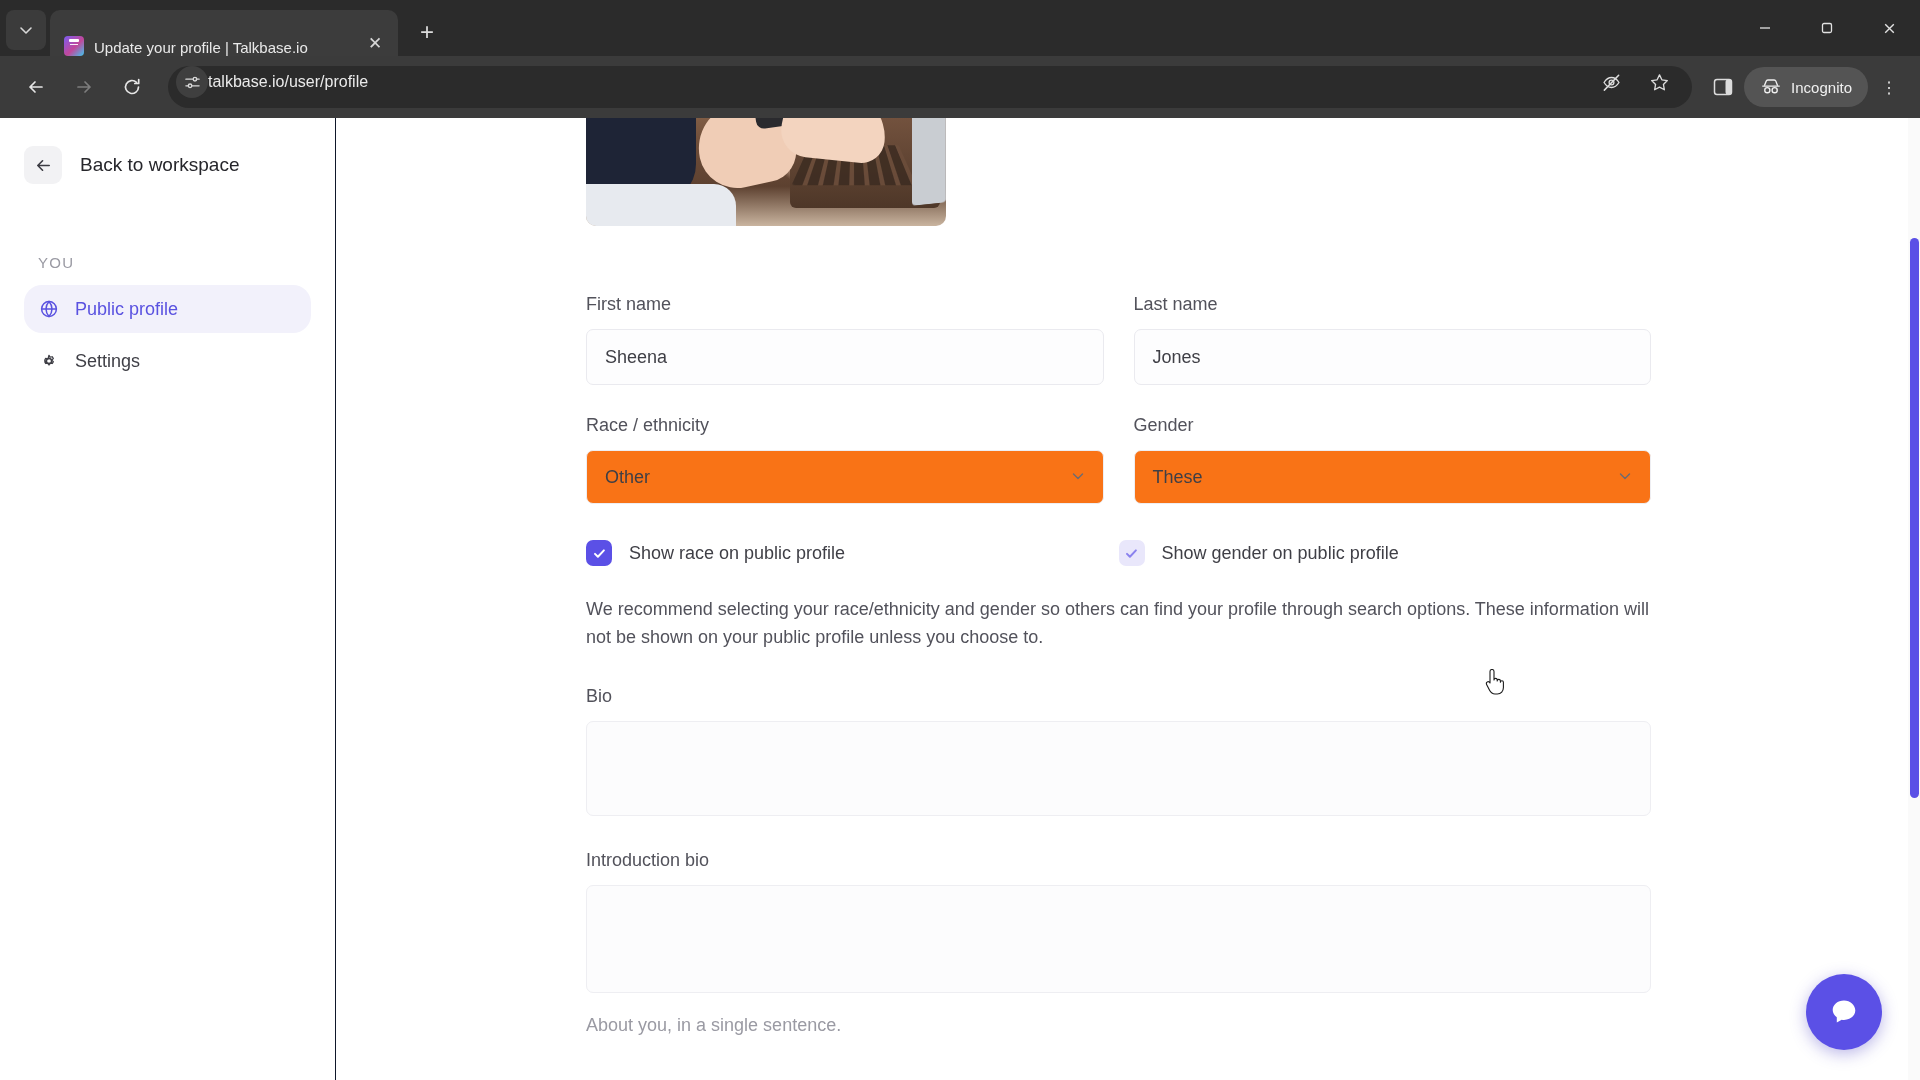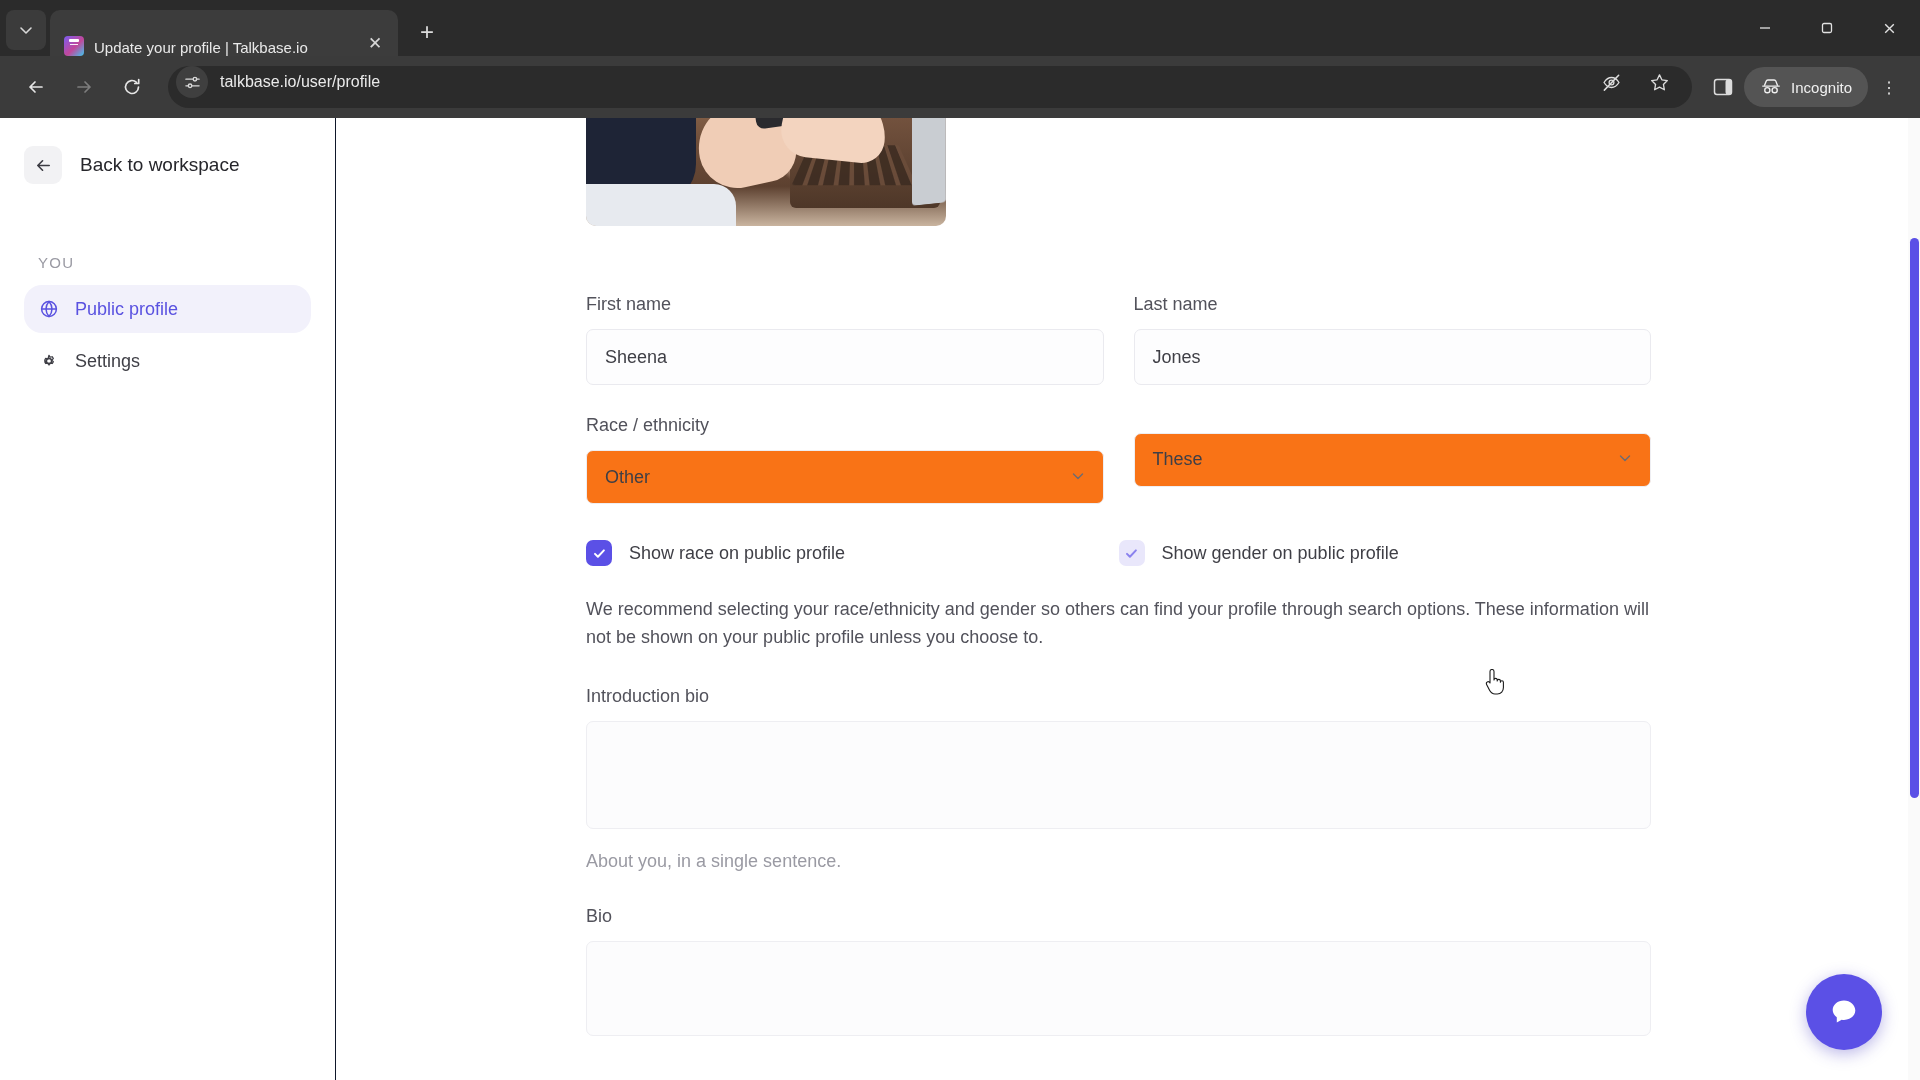--- a/index.html
+++ b/index.html
@@ -52,21 +52,21 @@
   .win-btn { width: 62px; height: 56px; display: flex; align-items: center; justify-content: center; color: #e2e2e2; }
 
   .toolbar {
     height: 62px; background: #3b3b3b; display: flex; align-items: center;
     padding: 0 14px; gap: 4px;
   }
   .nav-btn { width: 44px; height: 44px; border-radius: 50%; display: flex; align-items: center; justify-content: center; color: #e6e6e6; }
   .nav-btn.disabled { color: #7d7d7d; }
   .omnibox {
     flex: 1; height: 42px; background: #2b2b2b; border-radius: 21px;
-    display: flex; align-items: center; padding: 0 12px 10px 8px; margin: 0 10px; gap: 12px;
+    display: flex; align-items: center; padding: 0 12px 10px 8px; margin: 0 10px; 
   }
   .omni-icon { width: 32px; height: 32px; border-radius: 50%; background: #3f3f3f;
     display: flex; align-items: center; justify-content: center; color: #d9d9d9; }
   .omni-url { color: #eaeaea; font-size: 16px; flex: 1; }
   .omni-right { display: flex; align-items: center; gap: 14px; padding-right: 4px; }
   .tb-icon { width: 34px; height: 34px; display: flex; align-items: center; justify-content: center; color: #dcdcdc; }
   .incognito-pill {
     height: 40px; border-radius: 20px; background: #545454;
     display: flex; align-items: center; gap: 9px; padding: 0 16px; color: #f0f0f0; font-size: 15px;
   }
@@ -338,20 +338,21 @@
               <div class="select">
                 <span>Other</span>
                 <span class="chev">
                   <svg width="14" height="14" viewBox="0 0 14 14">
                       <path d="M2.5 5l4.5 4.5L11.5 5" stroke="currentColor" stroke-width="1.4" fill="none" stroke-linecap="round" stroke-linejoin="round"></path>
                     </svg>
                 </span>
               </div>
             </div>
             <div class="col">
+              <span class="field-label">Gender</span>
               <div class="select">
                 <span>These</span>
                 <span class="chev">
                   <svg width="14" height="14" viewBox="0 0 14 14">
                       <path d="M2.5 5l4.5 4.5L11.5 5" stroke="currentColor" stroke-width="1.4" fill="none" stroke-linecap="round" stroke-linejoin="round"></path>
                     </svg>
                 </span>
               </div>
             </div>
           </div>
@@ -371,30 +372,30 @@
                     <path d="M3.2 8.4l3.1 3.1 6.4-6.8" stroke="currentColor" stroke-width="2.1" fill="none" stroke-linecap="round" stroke-linejoin="round"></path>
                   </svg>
               </span>
               <span class="check-label">Show gender on public profile</span>
             </div>
           </div>
 
           <p class="help">We recommend selecting your race/ethnicity and gender so others can find your profile through search options. These information will not be shown on your public profile unless you choose to.</p>
 
           <div class="block">
+            <span class="field-label">Bio</span>
+            <div class="textarea tall"></div>
+          </div>
+
+          <div class="block">
             <span class="field-label">Introduction bio</span>
             <div class="textarea"></div>
             <div class="hint">About you, in a single sentence.</div>
           </div>
 
-          <div class="block">
-            <span class="field-label">Bio</span>
-            <div class="textarea tall"></div>
-          </div>
-
         </div>
       </div>
 
       <div class="cursor">
         <svg width="22" height="28" viewBox="0 0 22 28">
           <path d="M6 2.5c0-1.1.9-2 2-2s2 .9 2 2v8.5c0-.9.7-1.6 1.6-1.6s1.6.7 1.6 1.6v1c0-.9.7-1.6 1.6-1.6s1.6.7 1.6 1.6v1.2c0-.8.7-1.5 1.5-1.5s1.5.7 1.5 1.5v5.4c0 3.6-2.4 6.4-6 6.4H11c-2.4 0-4.2-1.3-5.3-3.4L2.6 15.4c-.5-.9-.2-2 .7-2.5.8-.5 1.9-.2 2.4.6l.3.5z" fill="#fff" stroke="#1a1a1a" stroke-width="1.1" stroke-linejoin="round"></path>
         </svg>
       </div>
 
       <div class="chat-fab">

